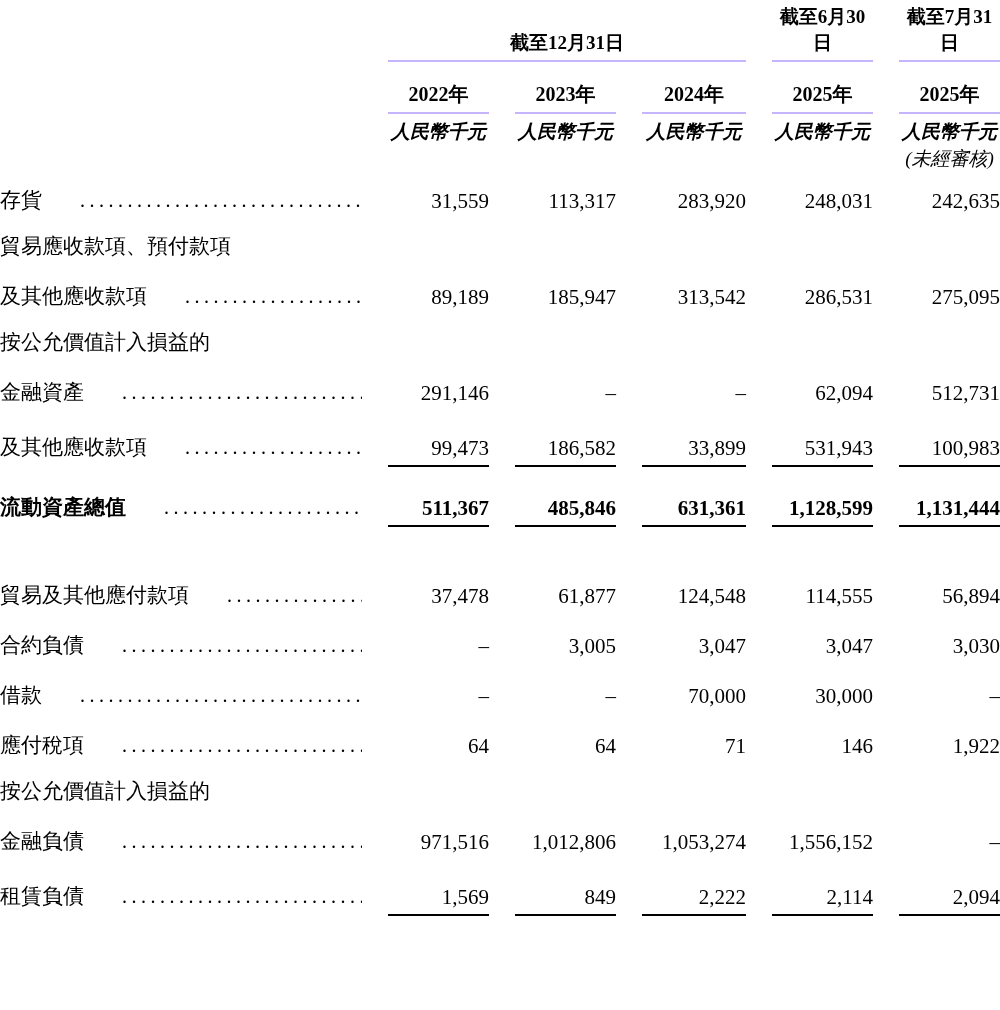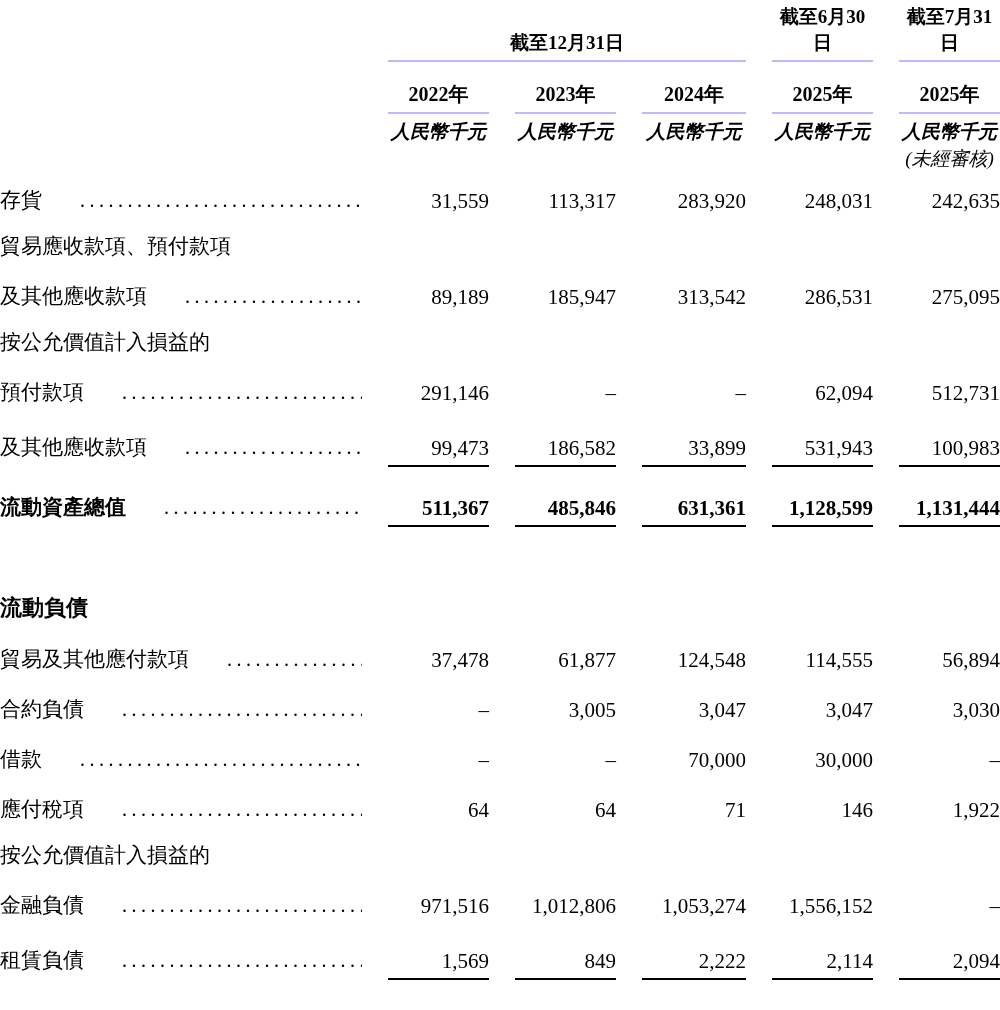--- a/index.html
+++ b/index.html
@@ -198,21 +198,21 @@
           <td class="num">
             <div class="cell-inner"></div>
           </td>
           <td class="num">
             <div class="cell-inner"></div>
           </td>
         </tr>
         <tr class="data-row">
           <td class="label">
             <div class="labwrap indent">
-              <span class="lbl">預付款項</span>
+              <span class="lbl">金融資產</span>
               <span class="dots">......................................................................</span>
             </div>
           </td>
           <td class="num">
             <div class="cell-inner">291,146</div>
           </td>
           <td class="num">
             <div class="cell-inner">–</div>
           </td>
           <td class="num">
@@ -266,23 +266,20 @@
           </td>
           <td class="num">
             <div class="cell-inner">1,128,599</div>
           </td>
           <td class="num">
             <div class="cell-inner">1,131,444</div>
           </td>
         </tr>
         <tr class="spacer">
           <td colspan="6"></td>
-        </tr>
-        <tr class="title-row">
-          <td class="section-title" colspan="6">流動負債</td>
         </tr>
         <tr class="data-row">
           <td class="label">
             <div class="labwrap">
               <span class="lbl">貿易及其他應付款項</span>
               <span class="dots">......................................................................</span>
             </div>
           </td>
           <td class="num">
             <div class="cell-inner">37,478</div>

